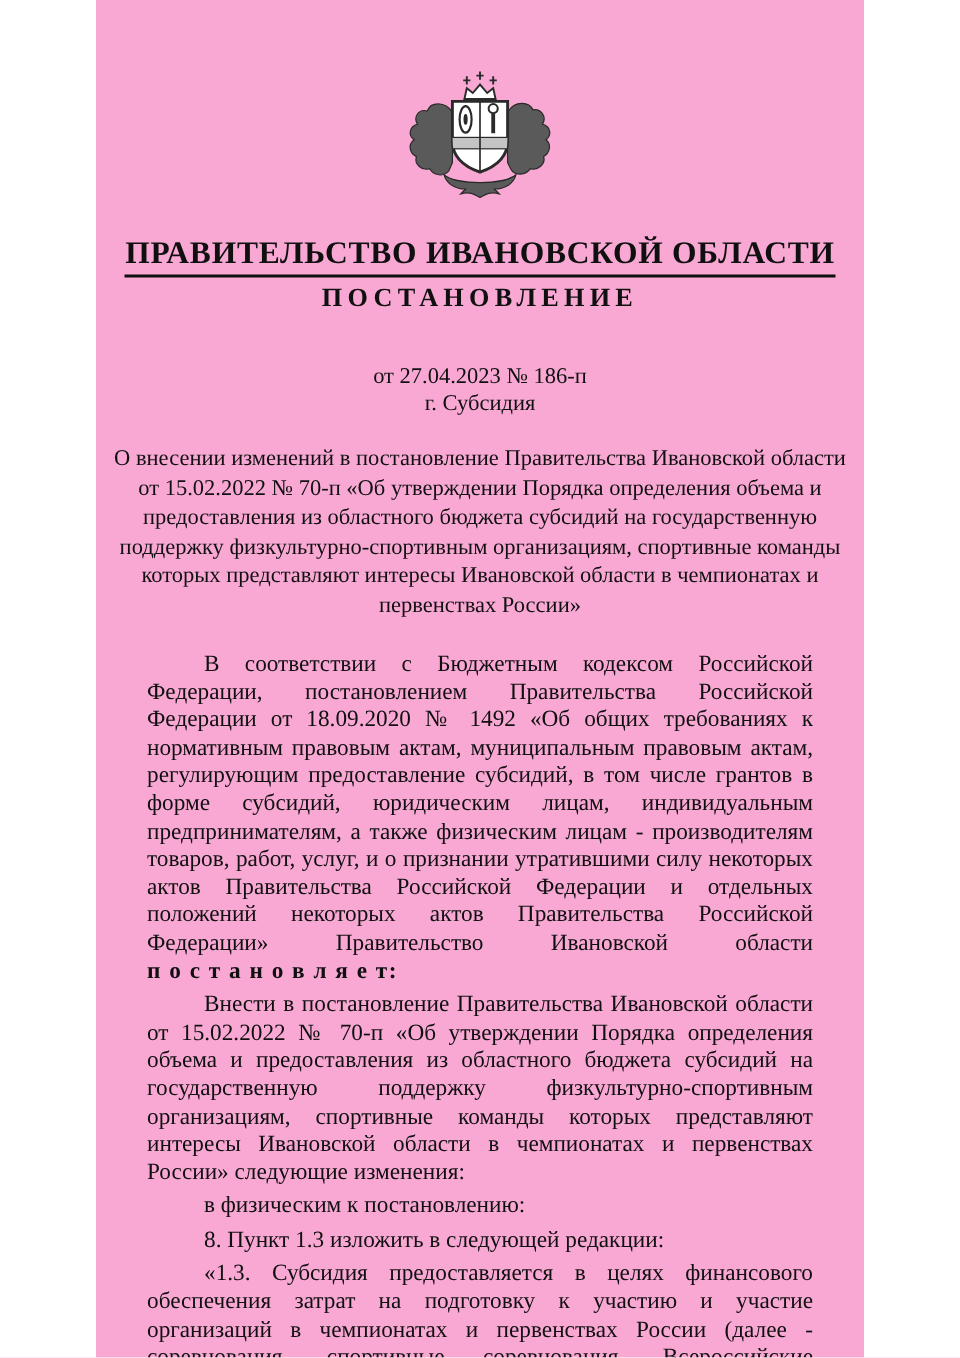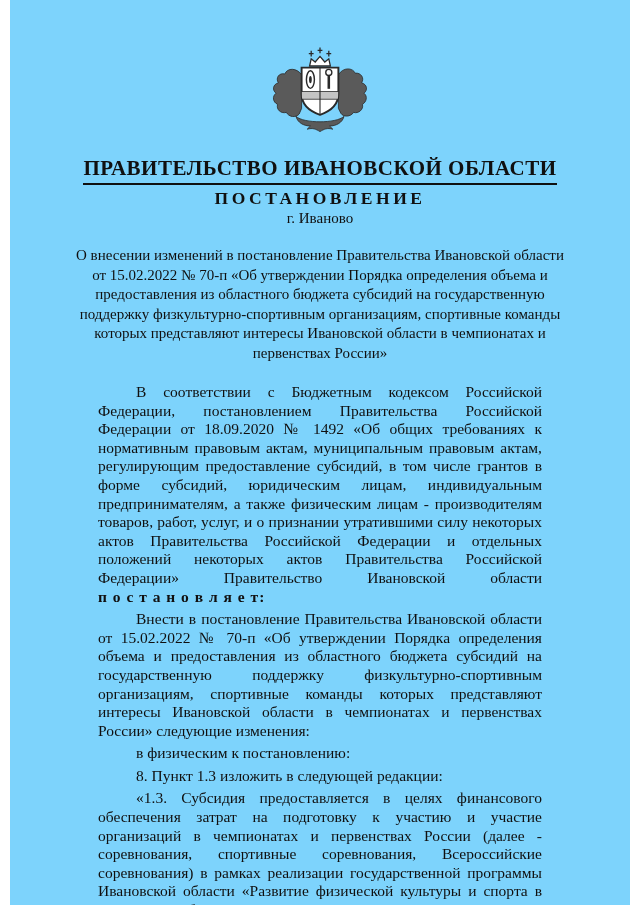--- a/index.html
+++ b/index.html
@@ -1,21 +1,21 @@
 <!DOCTYPE html>
 <html lang="ru"><head>
 <meta charset="utf-8">
 <style>
   html, body { margin: 0; padding: 0; background: #ffffff; }
   .page {
     position: relative;
-    width: 620px;
+    width: 512px;
     height: 905px;
     margin: 0 auto;
-    background: #7dd3fc;
+    background: #f9a8d4;
     color: #101010;
     font-family: "Liberation Serif", "DejaVu Serif", serif;
     overflow: hidden;
   }
   .crest {
     margin: 46px auto 0;
     width: 150px;
     display: flex;
     justify-content: center;
   }
@@ -108,21 +108,22 @@
 
       <circle cx="86" cy="33" r="3.8" fill="none" stroke="#2a2a2a" stroke-width="1.7"></circle>
       <rect x="84.4" y="37.5" width="3.2" height="16" fill="#2a2a2a"></rect>
     </svg>
   </div>
 
   <h1 class="org-title"><span class="u">ПРАВИТЕЛЬСТВО ИВАНОВСКОЙ ОБЛАСТИ</span></h1>
 
   <h2 class="doc-type">ПОСТАНОВЛЕНИЕ</h2>
 
-  <div class="city-line">г. Иваново</div>
+  <div class="date-line">от 27.04.2023 № 186-п</div>
+  <div class="city-line">г. Субсидия</div>
 
   <div class="doc-title">О внесении изменений в постановление Правительства Ивановской области от 15.02.2022 № 70-п «Об утверждении Порядка определения объема и предоставления из областного бюджета субсидий на государственную поддержку физкультурно-спортивным организациям, спортивные команды которых представляют интересы Ивановской области в чемпионатах и первенствах России»</div>
 
   <div class="body-text">
     <p><span>В соответствии с Бюджетным кодексом Российской Федерации, постановлением Правительства Российской Федерации от 18.09.2020 № 1492 «Об общих требованиях к нормативным правовым актам, муниципальным правовым актам, регулирующим предоставление субсидий, в том числе грантов в форме субсидий, юридическим лицам, индивидуальным предпринимателям, а также физическим лицам - производителям товаров, работ, услуг, и о признании утратившими силу некоторых актов Правительства Российской Федерации и отдельных положений некоторых актов Правительства Российской Федерации» Правительство Ивановской области</span> <span class="resolves">п о с т а н о в л я е т:</span></p>
     <p>Внести в постановление Правительства Ивановской области от 15.02.2022 № 70-п «Об утверждении Порядка определения объема и предоставления из областного бюджета субсидий на государственную поддержку физкультурно-спортивным организациям, спортивные команды которых представляют интересы Ивановской области в чемпионатах и первенствах России» следующие изменения:</p>
     <p>в физическим к постановлению:</p>
     <p>8. Пункт 1.3 изложить в следующей редакции:</p>
     <p>«1.3. Субсидия предоставляется в целях финансового обеспечения затрат на подготовку к участию и участие организаций в чемпионатах и первенствах России (далее - соревнования, спортивные соревнования, Всероссийские соревнования) в рамках реализации государственной программы Ивановской области «Развитие физической культуры и спорта в Ивановской области».».</p>
   </div>

